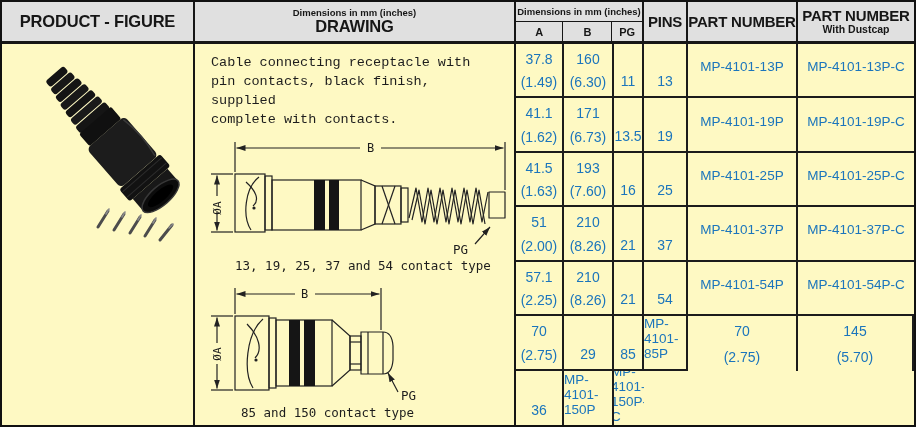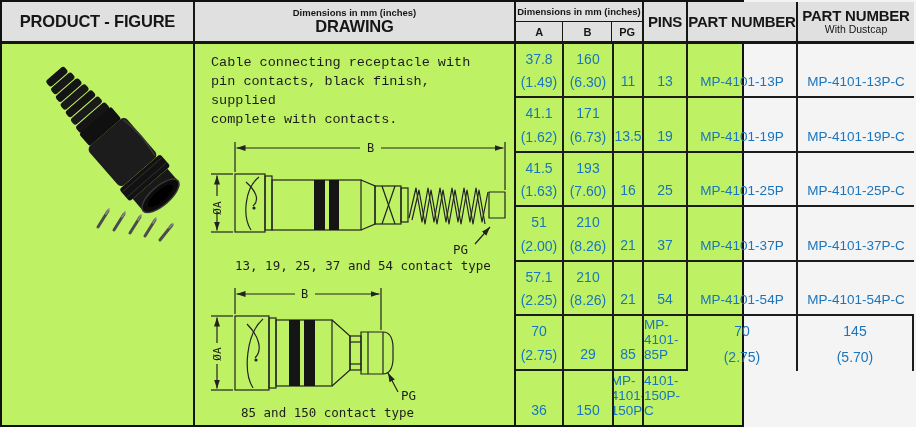--- a/index.html
+++ b/index.html
@@ -1,35 +1,35 @@
 <!DOCTYPE html>
 <html><head>
 <meta charset="utf-8">
 <style>
   html,body{margin:0;padding:0;background:#f4f4f4;}
   *{box-sizing:border-box;}
   .sheet{
-    position:relative;width:744px;height:427px;background:#bef264;
+    position:relative;width:916px;height:427px;background:#fef9c3;
     border:2px solid #111;
     display:grid;
     grid-template-columns:193px 321px 48px 50px 30px 44px 110px 116px;
     grid-template-rows:42px repeat(7,1fr);
     font-family:"Liberation Sans",sans-serif;
     color:#161616;
   }
   .hcell{
     background:#e0e0e0;display:flex;align-items:center;justify-content:center;
     border-bottom:3px solid #161616;border-right:2px solid #161616;
     text-align:center;line-height:1.05;
   }
   .hcell.stack{flex-direction:column;}
   .h-big{font-weight:bold;font-size:16.5px;letter-spacing:-0.2px;}
   .h-mid{font-weight:bold;font-size:15px;letter-spacing:-0.2px;}
   .h-note{font-weight:bold;font-size:9.5px;}
-  .h-sub{font-weight:normal;font-size:10.5px;margin-top:1px;}
+  .h-sub{font-weight:bold;font-size:10.5px;margin-top:1px;}
   .dims-head{
     background:#e0e0e0;border-bottom:3px solid #161616;border-right:2px solid #161616;
     grid-column:3/6;display:flex;flex-direction:column;padding:0;
   }
   .dims-head .top{
     flex:1;display:flex;align-items:center;justify-content:center;
     border-bottom:1.5px solid #161616;font-weight:bold;font-size:9.5px;
   }
   .dims-head .bot{flex:1;display:grid;grid-template-columns:48fr 50fr 30fr;}
   .dims-head .bot>div{
@@ -46,21 +46,21 @@
   }
   .desc{
     margin:10px 14px 0 16px;font-size:13.5px;line-height:1.4;color:#1d1d1d;font-family:Liberation Mono, monospace;
   }
   .td{
     border-right:2px solid #1c1c1c;border-bottom:2px solid #1c1c1c;
     color:#1b75bc;font-size:14px;display:flex;align-items:flex-end;justify-content:center;
     padding-bottom:7px;overflow:hidden;
   }
   .td.dual{flex-direction:column;justify-content:space-between;align-items:center;padding:8px 0 7px 0;line-height:1;}
-  .td.part{font-size:13.5px;}
+  .td.part{font-size:13.5px;align-items:center;}
   .last-col{border-right:none;}
   .last-row{border-bottom:none;}
   .hcell.last-col{border-right:none;}
   svg text{font-family:"DejaVu Sans Mono",monospace;fill:#1d1d1d;}
 </style>
 </head>
 <body>
 
 <div class="sheet">
 
@@ -361,23 +361,20 @@
       <span>70</span>
       <span>(2.75)</span>
     </div>
   <div class="td dual last-row">
       <span>145</span>
       <span>(5.70)</span>
     </div>
   <div class="td last-row">
       <span>36</span>
     </div>
-  <div class="td last-row">
-      <span>150</span>
-    </div>
   <div class="td part last-row">
       <span>MP-4101-150P</span>
     </div>
   <div class="td part last-col last-row">
       <span>MP-4101-150P-C</span>
     </div>
 
 </div>
 
 </body></html>

